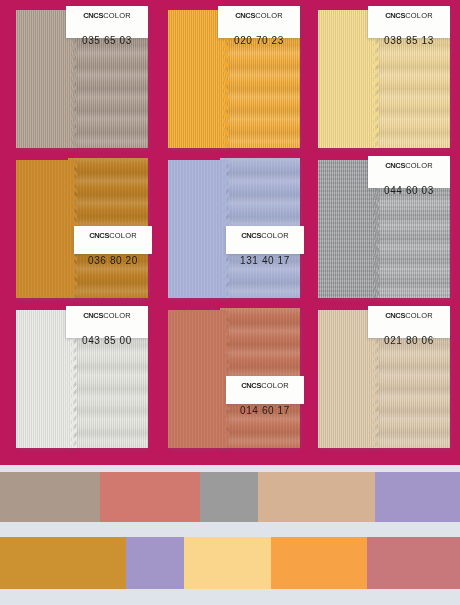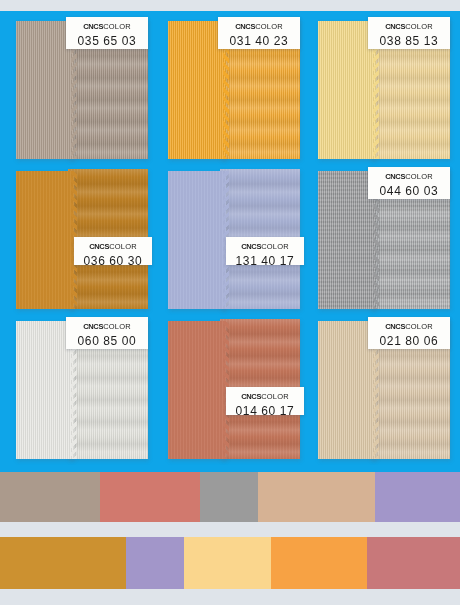--- a/index.html
+++ b/index.html
@@ -11,24 +11,24 @@
     width: 460px;
     height: 605px;
     overflow: hidden;
     font-family: "Liberation Sans", sans-serif;
     position: relative;
   }
 
   
   #swatch-grid {
     position: absolute;
-    left: 0; top: 11px;
+    left: 0; top: 0;
     width: 460px;
     height: 465px;
-    background: #0ea5e9;
+    background: #be185d;
   }
 
   .swatch-card {
     position: absolute;
     width: 152px;
     height: 150px;
   }
 
   
   .fabric {
@@ -123,22 +123,22 @@
   }
   .brand .mark {
     font-weight: bold;
     letter-spacing: -0.3px;
   }
   .brand .word {
     font-weight: normal;
     letter-spacing: 0.2px;
   }
   .code {
-    margin-top: 4px;
-    font-size: 12px;
+    margin-top: 16px;
+    font-size: 10px;
     color: #1d1d1d;
     letter-spacing: 0.6px;
     line-height: 1;
     white-space: nowrap;
   }
 
   
   .palette-bar {
     position: absolute;
     left: 0;
@@ -173,21 +173,21 @@
       <div class="fabric fabric-right" style="background: rgb(243, 170, 51);">
         <span class="weave "></span>
         <span class="folds"></span>
       </div>
       <div class="fabric fabric-left" style="background: rgb(242, 169, 44);">
         <span class="weave "></span>
         <span class="pinked" style="background: repeating-linear-gradient(45deg, rgb(242, 169, 44) 0px, rgb(242, 169, 44) 3px, rgba(0, 0, 0, 0) 3px, rgba(0, 0, 0, 0) 6px); right: -3px;"></span>
       </div>
       <div class="label-card" style="left: 58px; top: 2px; width: 82px; height: 32px;">
         <div class="brand"><span class="mark">CNCS</span><span class="word">COLOR</span></div>
-        <div class="code">031 40 23</div>
+        <div class="code">020 70 23</div>
       </div>
     </div>
     <div class="swatch-card" style="left: 310px; top: 4px;">
       <div class="fabric fabric-right" style="background: rgb(240, 213, 151);">
         <span class="weave "></span>
         <span class="folds"></span>
       </div>
       <div class="fabric fabric-left" style="background: rgb(242, 217, 139);">
         <span class="weave "></span>
         <span class="pinked" style="background: repeating-linear-gradient(-45deg, rgb(242, 217, 139) 0px, rgb(242, 217, 139) 3px, rgba(0, 0, 0, 0) 3px, rgba(0, 0, 0, 0) 6px); right: -3px;"></span>
@@ -201,21 +201,21 @@
       <div class="fabric fabric-right" style="background: rgb(189, 127, 37);">
         <span class="weave smooth"></span>
         <span class="folds"></span>
       </div>
       <div class="fabric fabric-left" style="background: rgb(203, 138, 44);">
         <span class="weave smooth"></span>
         <span class="pinked" style="background: repeating-linear-gradient(45deg, rgb(203, 138, 44) 0px, rgb(203, 138, 44) 3px, rgba(0, 0, 0, 0) 3px, rgba(0, 0, 0, 0) 6px); right: -3px;"></span>
       </div>
       <div class="label-card" style="left: 66px; top: 72px; width: 78px; height: 28px;">
         <div class="brand"><span class="mark">CNCS</span><span class="word">COLOR</span></div>
-        <div class="code">036 60 30</div>
+        <div class="code">036 80 20</div>
       </div>
     </div>
     <div class="swatch-card" style="left: 160px; top: 154px;">
       <div class="fabric fabric-right" style="background: rgb(168, 177, 212);">
         <span class="weave smooth"></span>
         <span class="folds"></span>
       </div>
       <div class="fabric fabric-left" style="background: rgb(170, 179, 216);">
         <span class="weave smooth"></span>
         <span class="pinked" style="background: repeating-linear-gradient(-45deg, rgb(170, 179, 216) 0px, rgb(170, 179, 216) 3px, rgba(0, 0, 0, 0) 3px, rgba(0, 0, 0, 0) 6px); right: -3px;"></span>
@@ -243,21 +243,21 @@
       <div class="fabric fabric-right" style="background: rgb(226, 226, 220);">
         <span class="weave "></span>
         <span class="folds"></span>
       </div>
       <div class="fabric fabric-left" style="background: rgb(232, 232, 228);">
         <span class="weave "></span>
         <span class="pinked" style="background: repeating-linear-gradient(-45deg, rgb(232, 232, 228) 0px, rgb(232, 232, 228) 3px, rgba(0, 0, 0, 0) 3px, rgba(0, 0, 0, 0) 6px); right: -3px;"></span>
       </div>
       <div class="label-card" style="left: 58px; top: 2px; width: 82px; height: 32px;">
         <div class="brand"><span class="mark">CNCS</span><span class="word">COLOR</span></div>
-        <div class="code">060 85 00</div>
+        <div class="code">043 85 00</div>
       </div>
     </div>
     <div class="swatch-card" style="left: 160px; top: 304px;">
       <div class="fabric fabric-right" style="background: rgb(194, 116, 89);">
         <span class="weave smooth"></span>
         <span class="folds"></span>
       </div>
       <div class="fabric fabric-left" style="background: rgb(197, 119, 94);">
         <span class="weave smooth"></span>
         <span class="pinked" style="background: repeating-linear-gradient(45deg, rgb(197, 119, 94) 0px, rgb(197, 119, 94) 3px, rgba(0, 0, 0, 0) 3px, rgba(0, 0, 0, 0) 6px); right: -3px;"></span>

